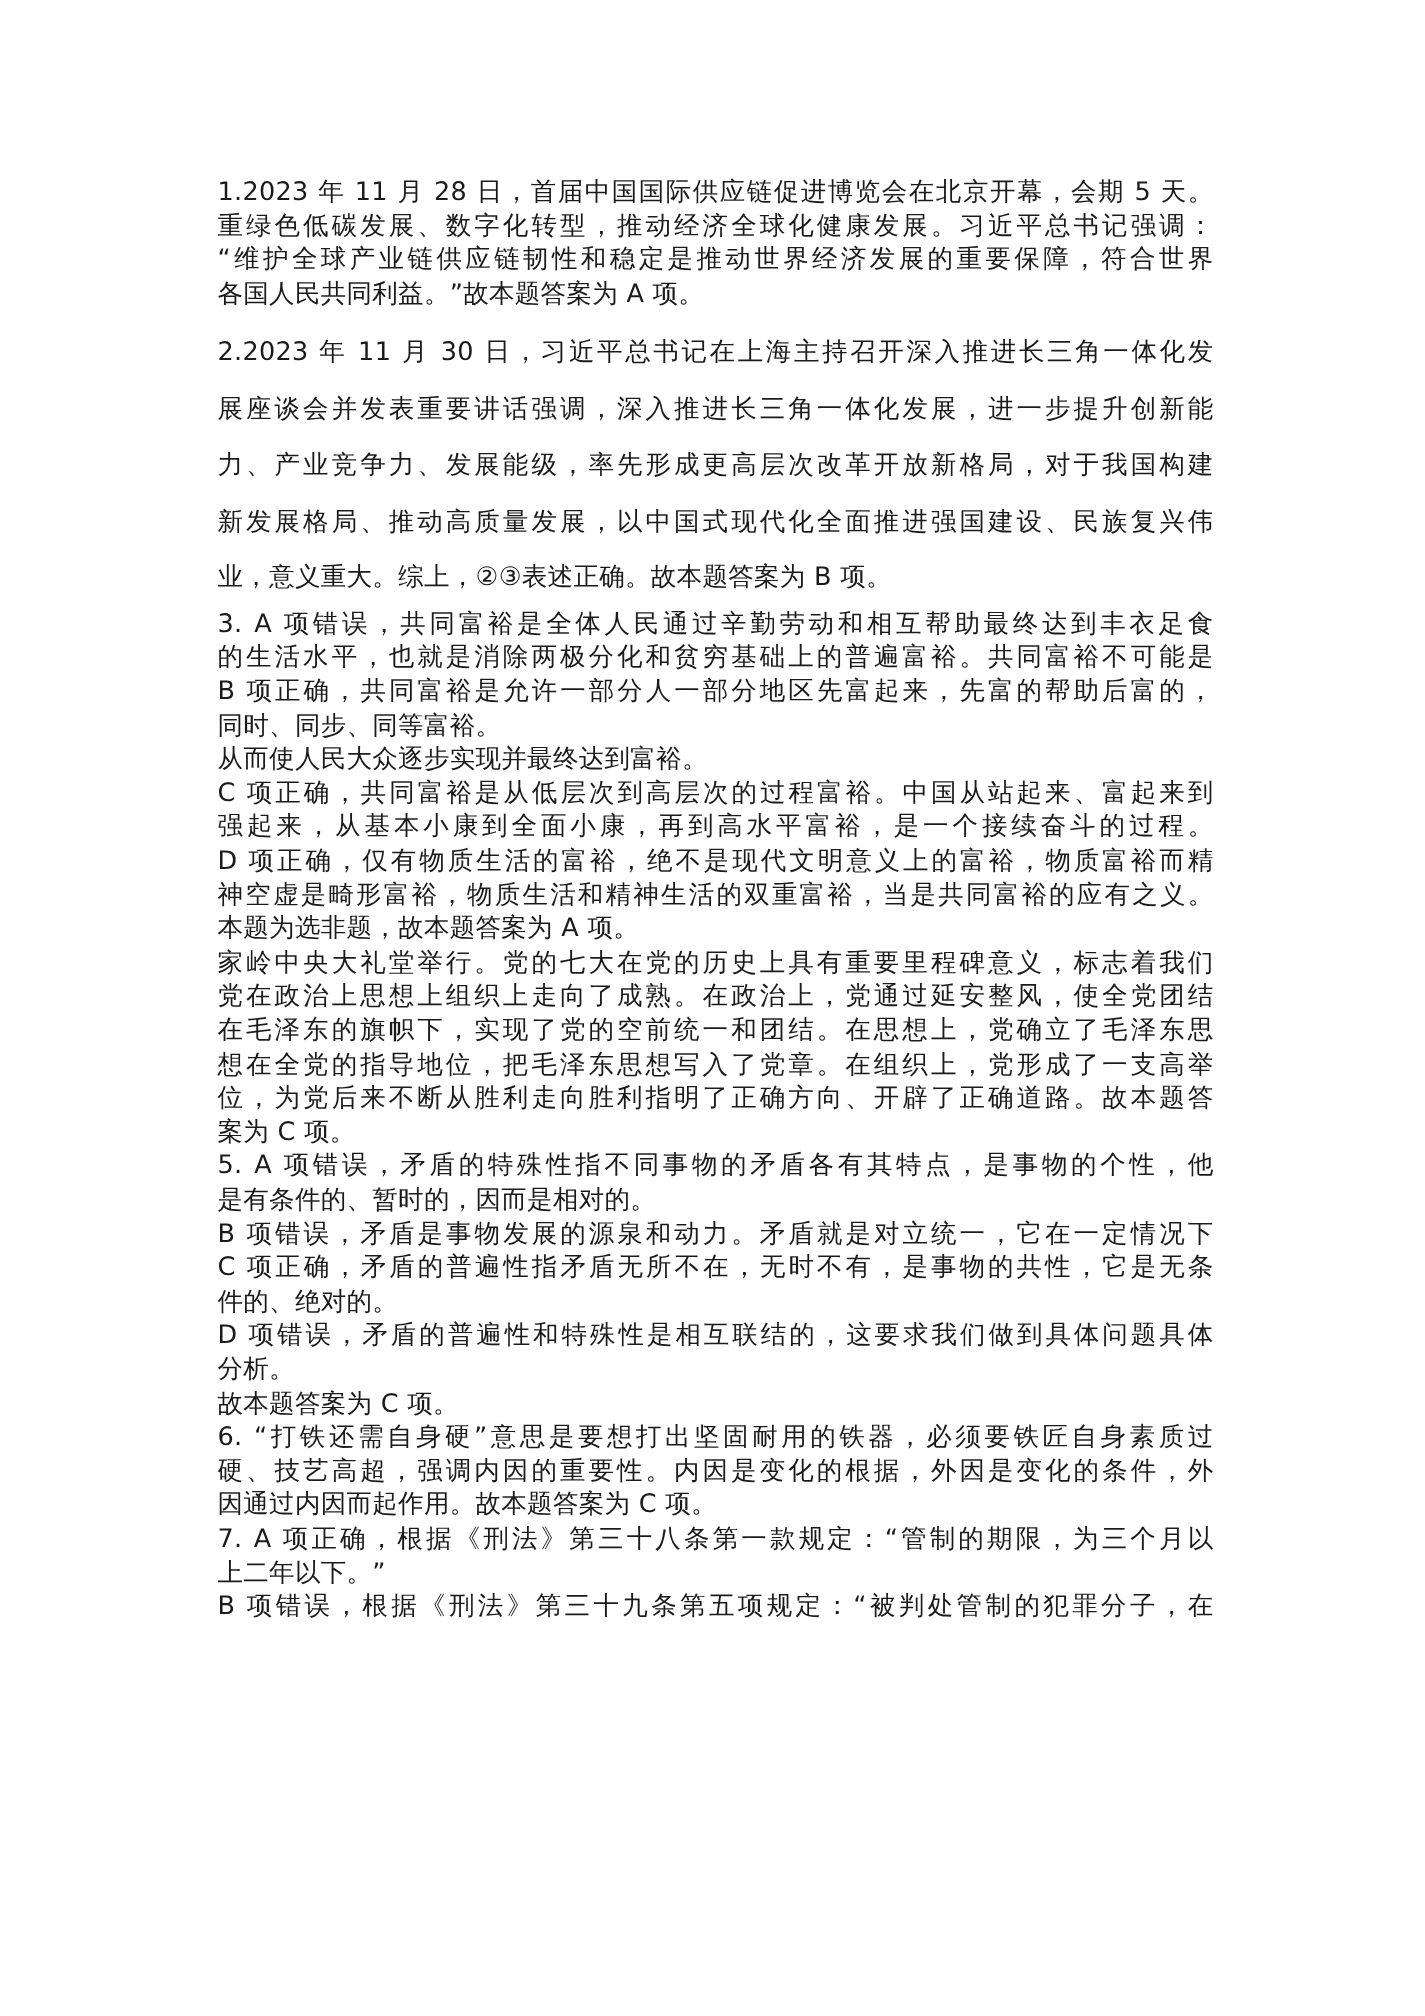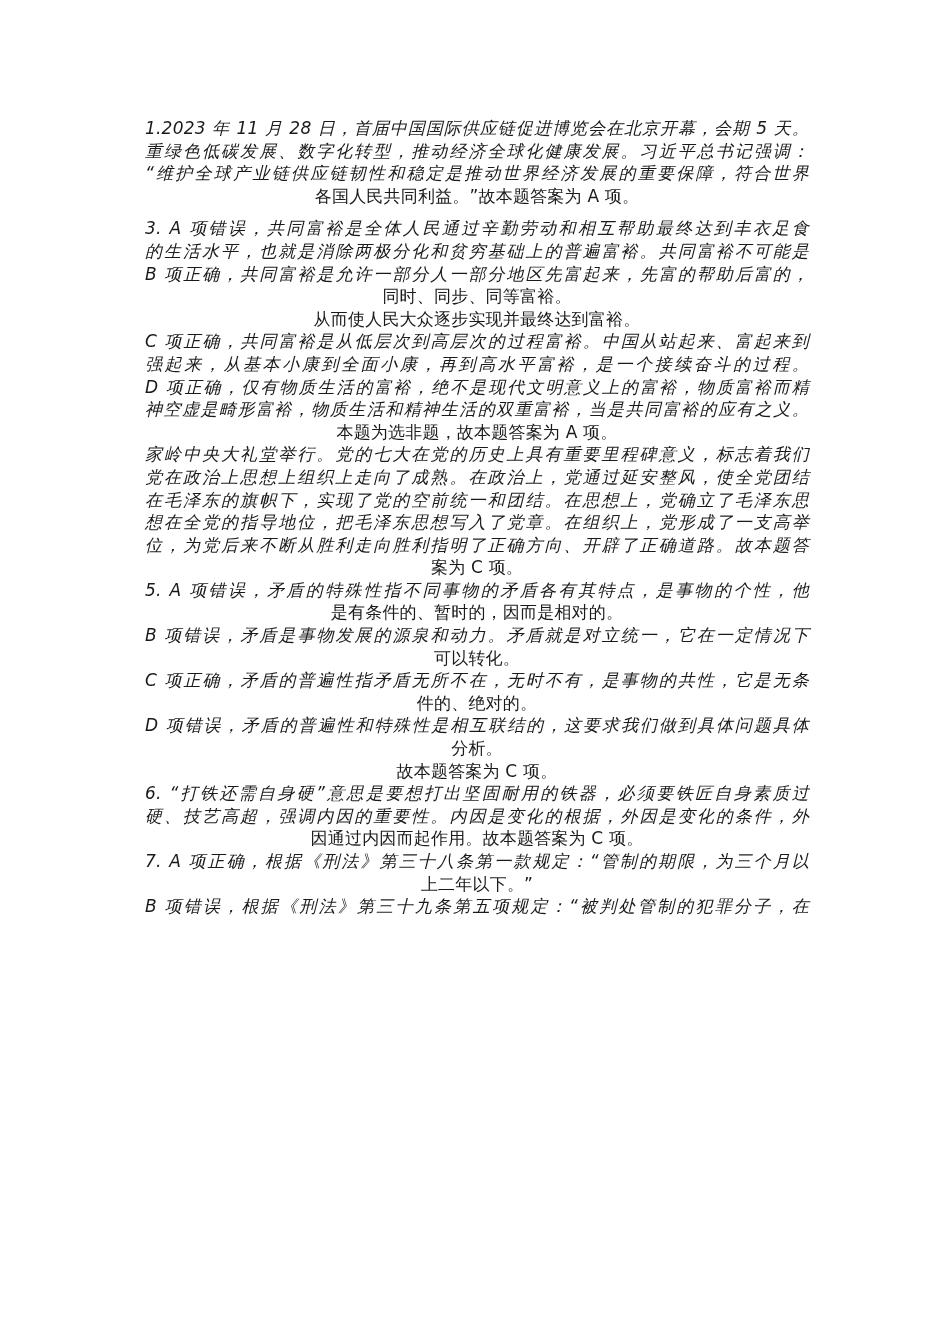--- a/index.html
+++ b/index.html
@@ -1,36 +1,43 @@
 <!DOCTYPE html>
 <html><head>
 <meta charset="utf-8">
 <style>
   html, body { margin: 0; padding: 0; background: #ffffff; }
   body { width: 950px; height: 1344px; position: relative; overflow: hidden;
          font-family: "DejaVu Sans", "Liberation Sans", sans-serif; color: #1a1a1a; }
   .page { position: absolute; left: 145px; top: 117px; width: 664px; }
   .line { font-size: 17px; height: 22.6px; line-height: 22.6px; white-space: nowrap;
-          letter-spacing: 0.2px; text-align: center; }
+          letter-spacing: 0.2px; }
   .p2 .line { height: 37.5px; line-height: 37.5px; }
   .p1 { margin-bottom: 10px; }
   .p2 { margin-bottom: 0px; }
-  .just { text-align: justify; text-align-last: justify; font-style: italic; }
+  .just { text-align: justify; text-align-last: justify; }
 </style>
 </head>
 <body>
 
 <div class="page">
   <div class="para p1">
     <div class="line just">1.2023 年 11 月 28 日，首届中国国际供应链促进博览会在北京开幕，会期 5 天。</div>
     <div class="line just">重绿色低碳发展、数字化转型，推动经济全球化健康发展。习近平总书记强调：</div>
     <div class="line just">“维护全球产业链供应链韧性和稳定是推动世界经济发展的重要保障，符合世界</div>
     <div class="line">各国人民共同利益。”故本题答案为 A 项。</div>
   </div>
 
+  <div class="para p2">
+    <div class="line just">2.2023 年 11 月 30 日，习近平总书记在上海主持召开深入推进长三角一体化发</div>
+    <div class="line just">展座谈会并发表重要讲话强调，深入推进长三角一体化发展，进一步提升创新能</div>
+    <div class="line just">力、产业竞争力、发展能级，率先形成更高层次改革开放新格局，对于我国构建</div>
+    <div class="line just">新发展格局、推动高质量发展，以中国式现代化全面推进强国建设、民族复兴伟</div>
+    <div class="line">业，意义重大。综上，②③表述正确。故本题答案为 B 项。</div>
+  </div>
 
   <div class="para">
     <div class="line just">3. A 项错误，共同富裕是全体人民通过辛勤劳动和相互帮助最终达到丰衣足食</div>
     <div class="line just">的生活水平，也就是消除两极分化和贫穷基础上的普遍富裕。共同富裕不可能是</div>
     <div class="line just">B 项正确，共同富裕是允许一部分人一部分地区先富起来，先富的帮助后富的，</div>
     <div class="line">同时、同步、同等富裕。</div>
     <div class="line">从而使人民大众逐步实现并最终达到富裕。</div>
     <div class="line just">C 项正确，共同富裕是从低层次到高层次的过程富裕。中国从站起来、富起来到</div>
     <div class="line just">强起来，从基本小康到全面小康，再到高水平富裕，是一个接续奋斗的过程。</div>
     <div class="line just">D 项正确，仅有物质生活的富裕，绝不是现代文明意义上的富裕，物质富裕而精</div>
@@ -44,21 +51,20 @@
     <div class="line just">在毛泽东的旗帜下，实现了党的空前统一和团结。在思想上，党确立了毛泽东思</div>
     <div class="line just">想在全党的指导地位，把毛泽东思想写入了党章。在组织上，党形成了一支高举</div>
     <div class="line just">位，为党后来不断从胜利走向胜利指明了正确方向、开辟了正确道路。故本题答</div>
     <div class="line">案为 C 项。</div>
   </div>
 
   <div class="para">
     <div class="line just">5. A 项错误，矛盾的特殊性指不同事物的矛盾各有其特点，是事物的个性，他</div>
     <div class="line">是有条件的、暂时的，因而是相对的。</div>
     <div class="line just">B 项错误，矛盾是事物发展的源泉和动力。矛盾就是对立统一，它在一定情况下</div>
-    <div class="line">可以转化。</div>
     <div class="line just">C 项正确，矛盾的普遍性指矛盾无所不在，无时不有，是事物的共性，它是无条</div>
     <div class="line">件的、绝对的。</div>
     <div class="line just">D 项错误，矛盾的普遍性和特殊性是相互联结的，这要求我们做到具体问题具体</div>
     <div class="line">分析。</div>
     <div class="line">故本题答案为 C 项。</div>
   </div>
 
   <div class="para">
     <div class="line just">6. “打铁还需自身硬”意思是要想打出坚固耐用的铁器，必须要铁匠自身素质过</div>
     <div class="line just">硬、技艺高超，强调内因的重要性。内因是变化的根据，外因是变化的条件，外</div>

